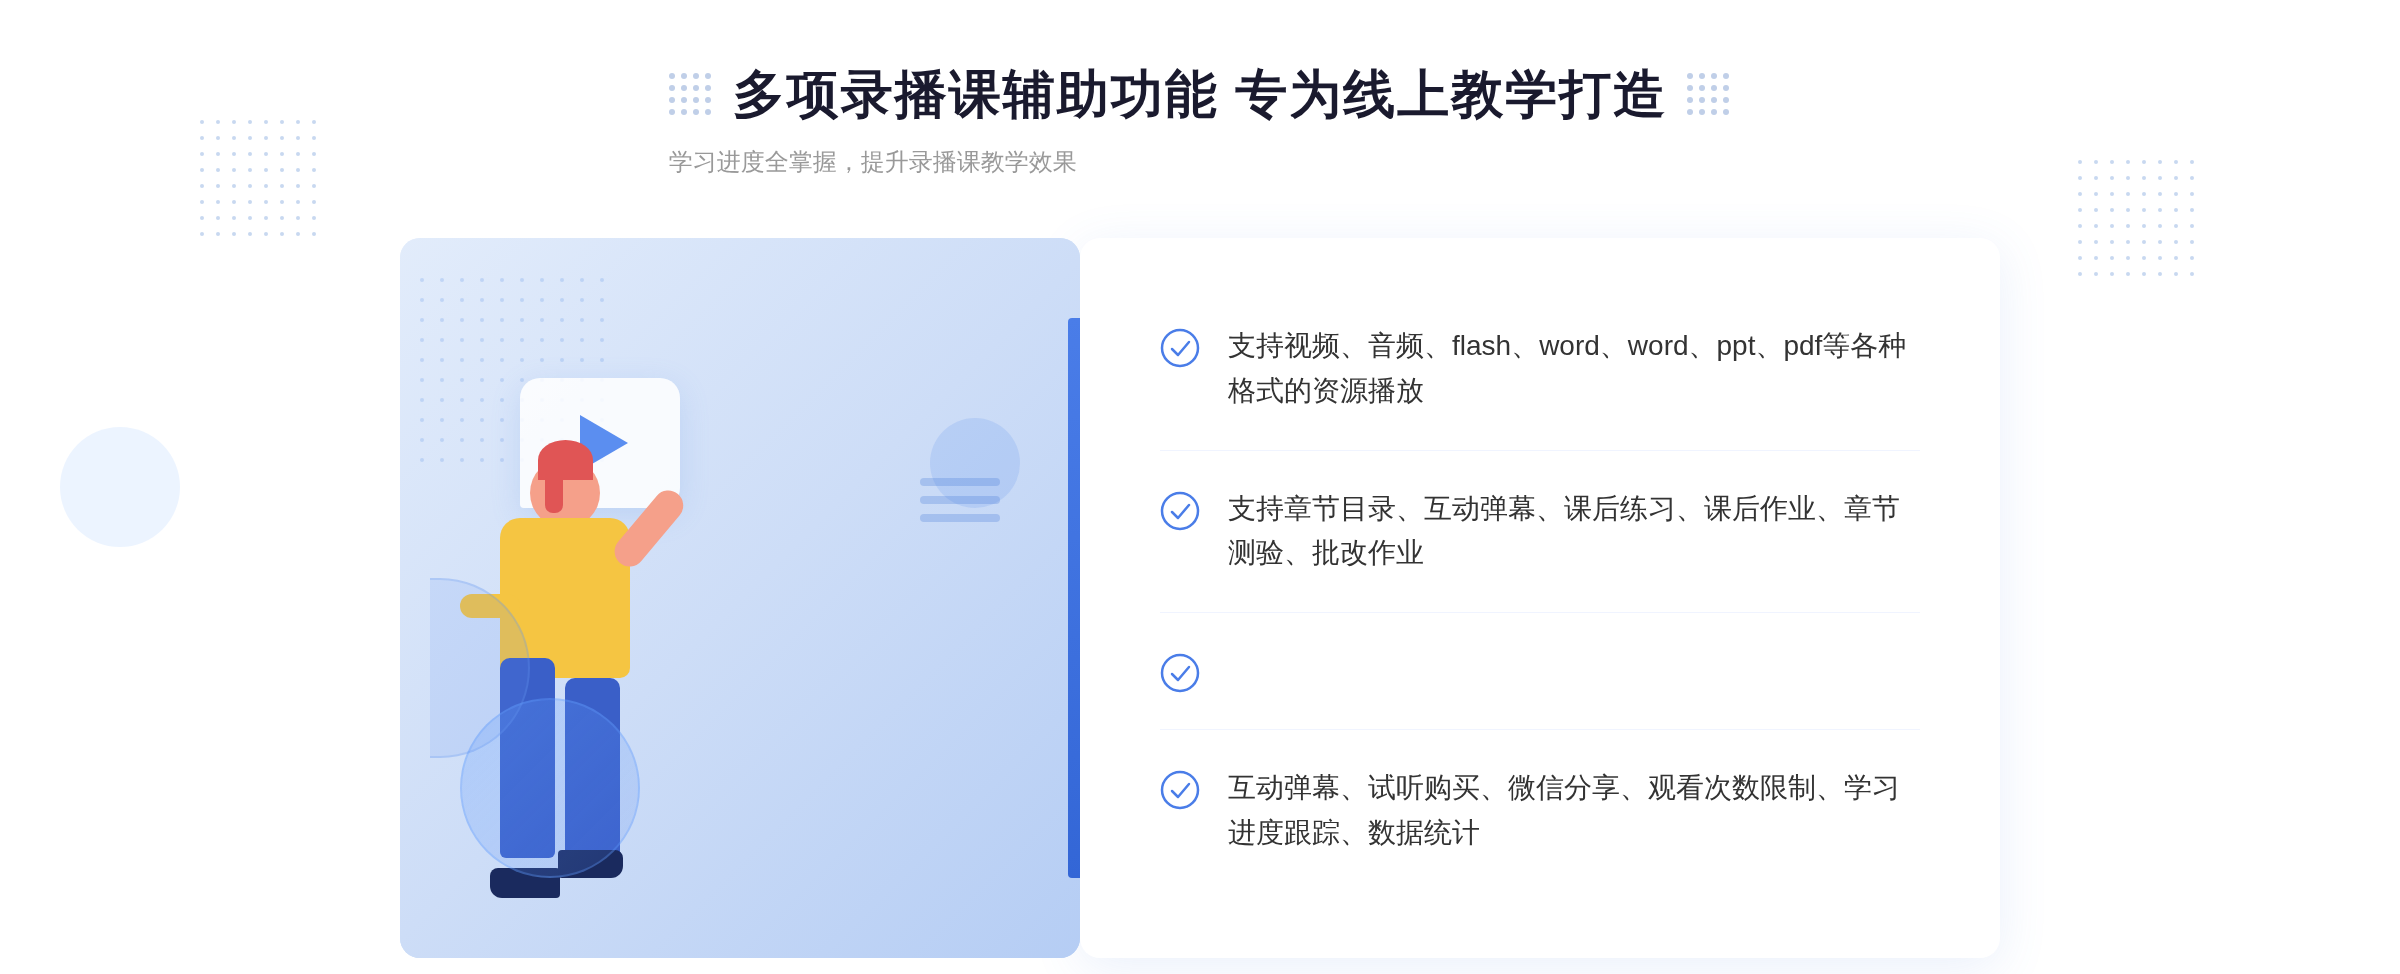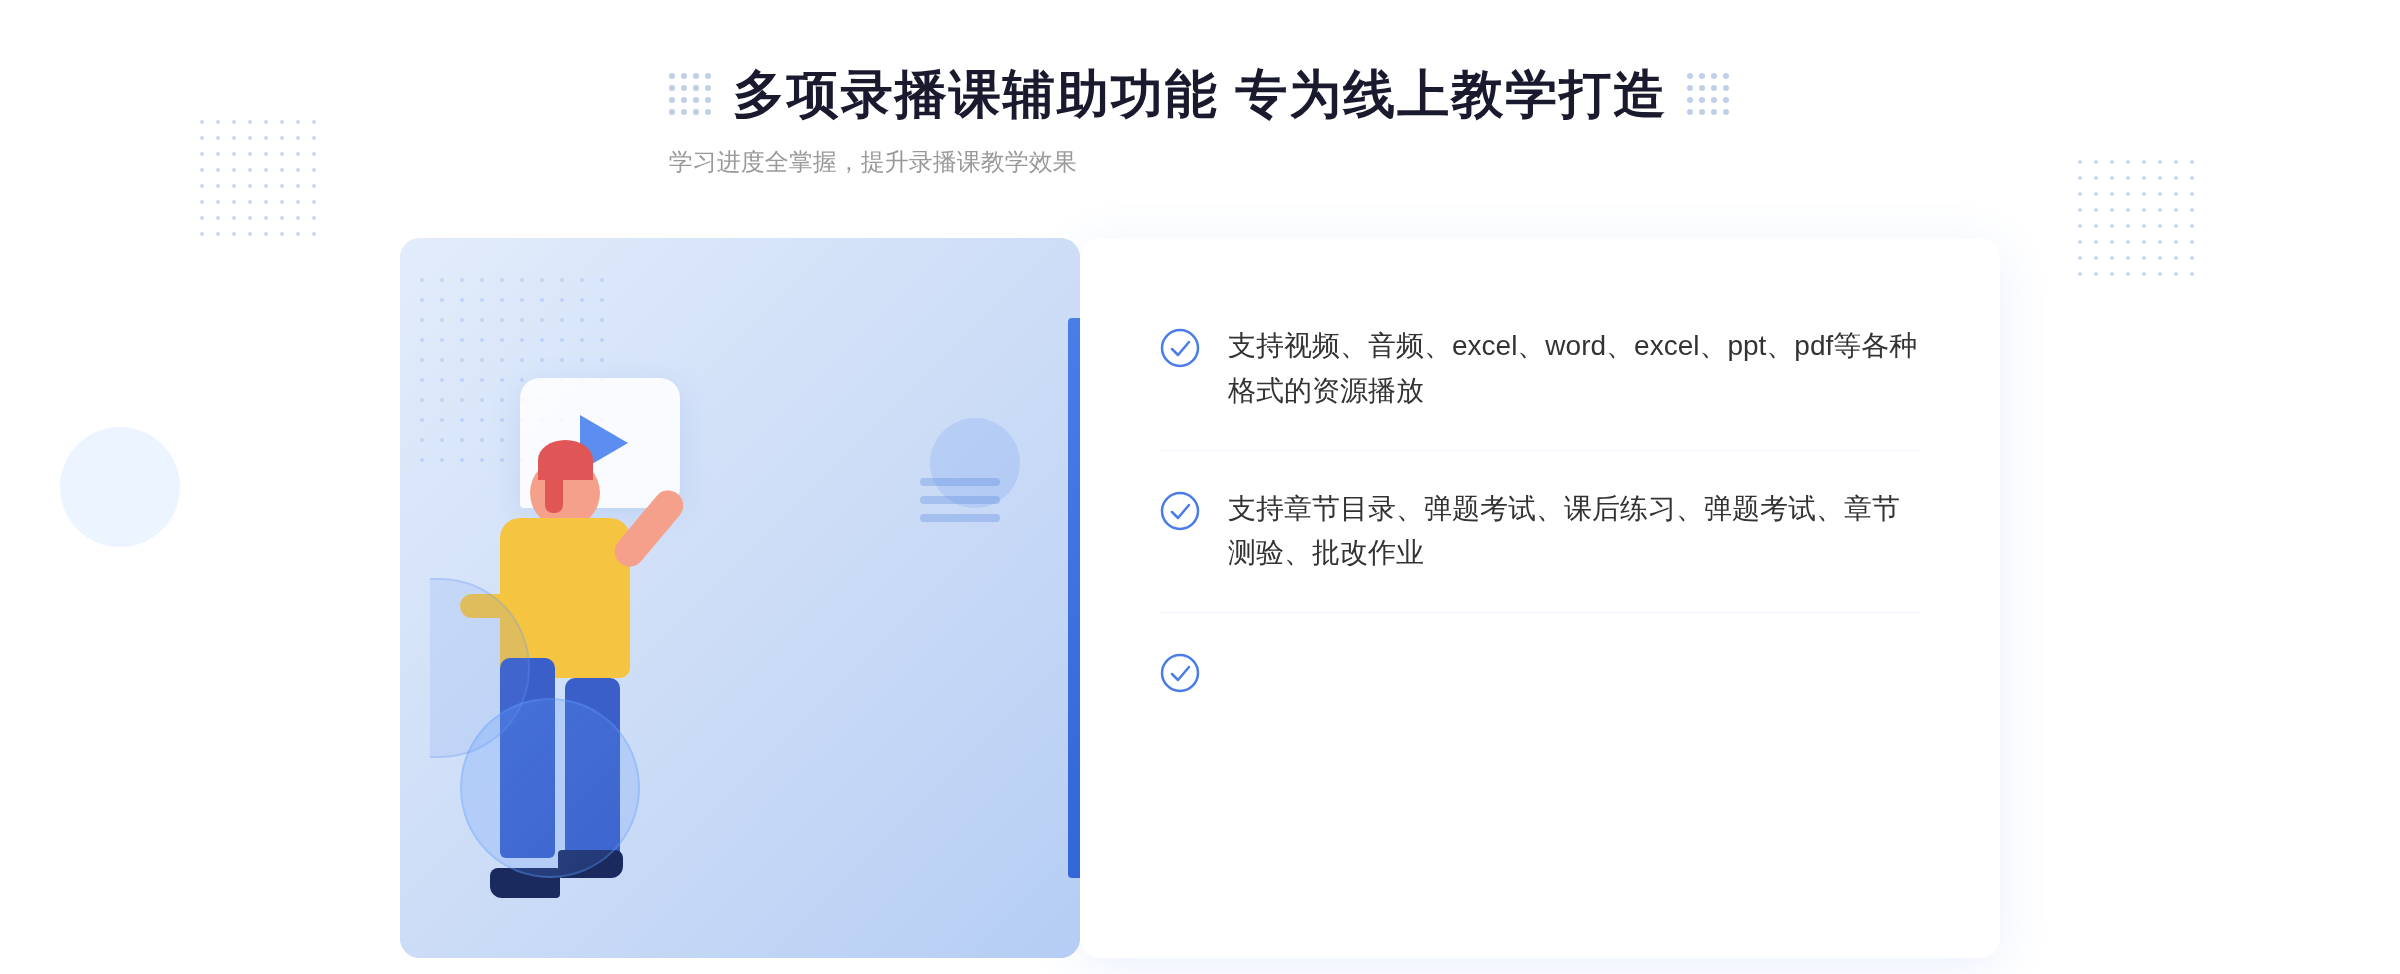--- a/index.html
+++ b/index.html
@@ -732,40 +732,49 @@
 
     <div class="right-panel-card">
 
       <div class="feature-item">
         <div class="check-icon">
           <svg viewBox="0 0 40 40" fill="none" xmlns="http://www.w3.org/2000/svg">
             <circle cx="20" cy="20" r="18" stroke="#4a7de8" stroke-width="2.5" fill="none"></circle>
             <polyline points="12,21 18,27 29,14" stroke="#4a7de8" stroke-width="2.5" stroke-linecap="round" stroke-linejoin="round" fill="none"></polyline>
           </svg>
         </div>
-        <span class="feature-text">支持视频、音频、excel、word、excel、ppt、pdf等各种格式的资源播放</span>
+        <span class="feature-text">支持视频、音频、flash、word、word、ppt、pdf等各种格式的资源播放</span>
       </div>
 
       <div class="feature-item">
         <div class="check-icon">
           <svg viewBox="0 0 40 40" fill="none" xmlns="http://www.w3.org/2000/svg">
             <circle cx="20" cy="20" r="18" stroke="#4a7de8" stroke-width="2.5" fill="none"></circle>
             <polyline points="12,21 18,27 29,14" stroke="#4a7de8" stroke-width="2.5" stroke-linecap="round" stroke-linejoin="round" fill="none"></polyline>
           </svg>
         </div>
-        <span class="feature-text">支持章节目录、弹题考试、课后练习、弹题考试、章节测验、批改作业</span>
+        <span class="feature-text">支持章节目录、互动弹幕、课后练习、课后作业、章节测验、批改作业</span>
       </div>
 
       <div class="feature-item">
         <div class="check-icon">
           <svg viewBox="0 0 40 40" fill="none" xmlns="http://www.w3.org/2000/svg">
             <circle cx="20" cy="20" r="18" stroke="#4a7de8" stroke-width="2.5" fill="none"></circle>
             <polyline points="12,21 18,27 29,14" stroke="#4a7de8" stroke-width="2.5" stroke-linecap="round" stroke-linejoin="round" fill="none"></polyline>
           </svg>
         </div>
       </div>
 
+      <div class="feature-item">
+        <div class="check-icon">
+          <svg viewBox="0 0 40 40" fill="none" xmlns="http://www.w3.org/2000/svg">
+            <circle cx="20" cy="20" r="18" stroke="#4a7de8" stroke-width="2.5" fill="none"></circle>
+            <polyline points="12,21 18,27 29,14" stroke="#4a7de8" stroke-width="2.5" stroke-linecap="round" stroke-linejoin="round" fill="none"></polyline>
+          </svg>
+        </div>
+        <span class="feature-text">互动弹幕、试听购买、微信分享、观看次数限制、学习进度跟踪、数据统计</span>
+      </div>
 
     </div>
 
   </div>
 
 </div>
 
 </body></html>

